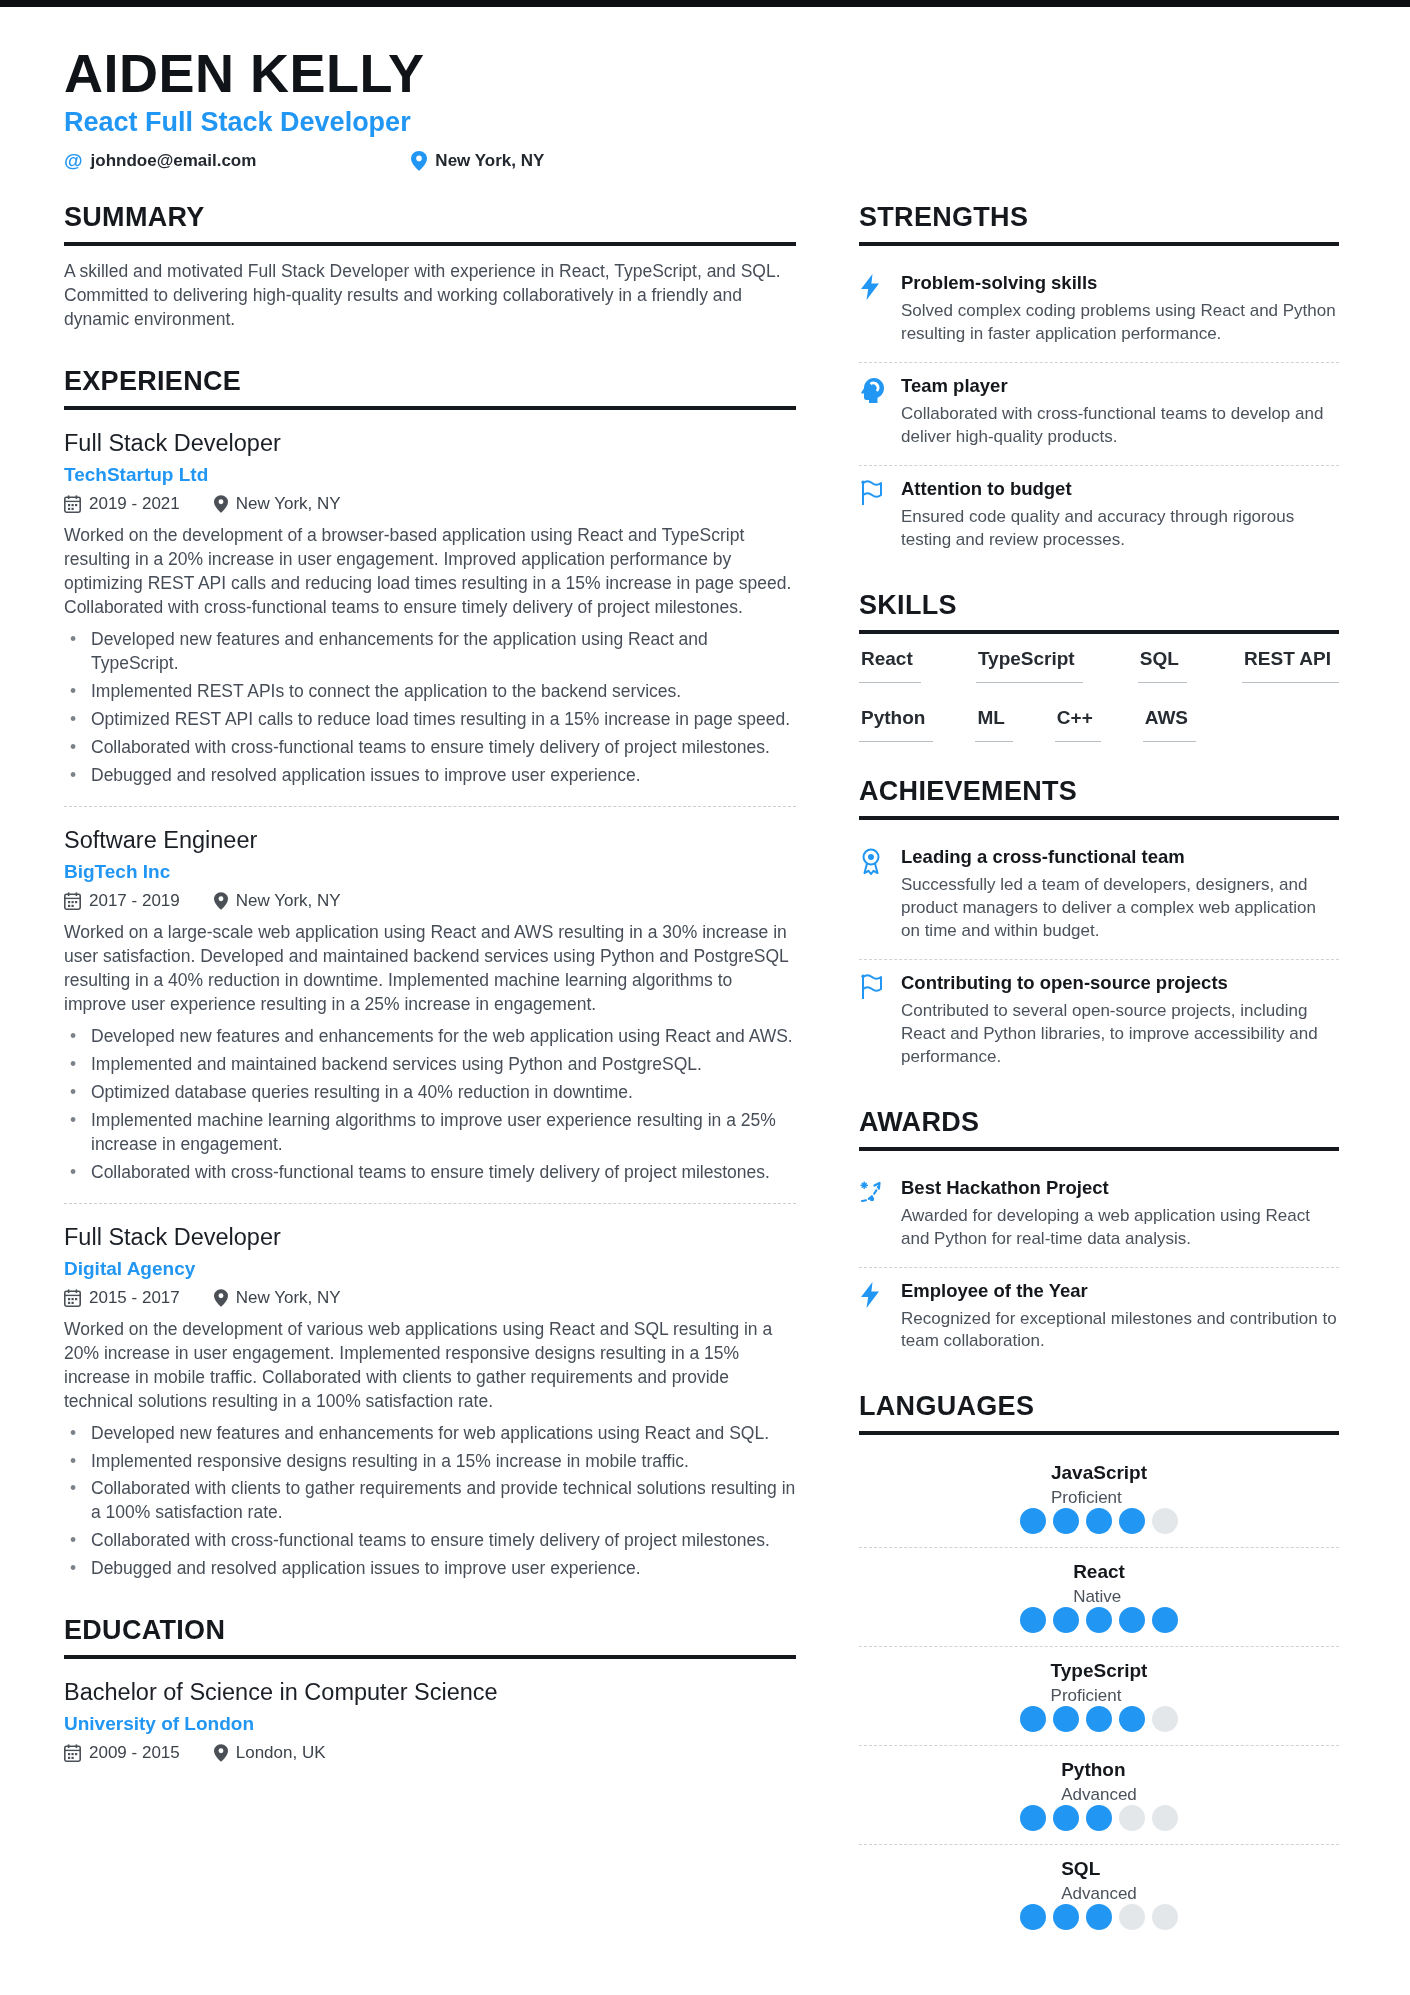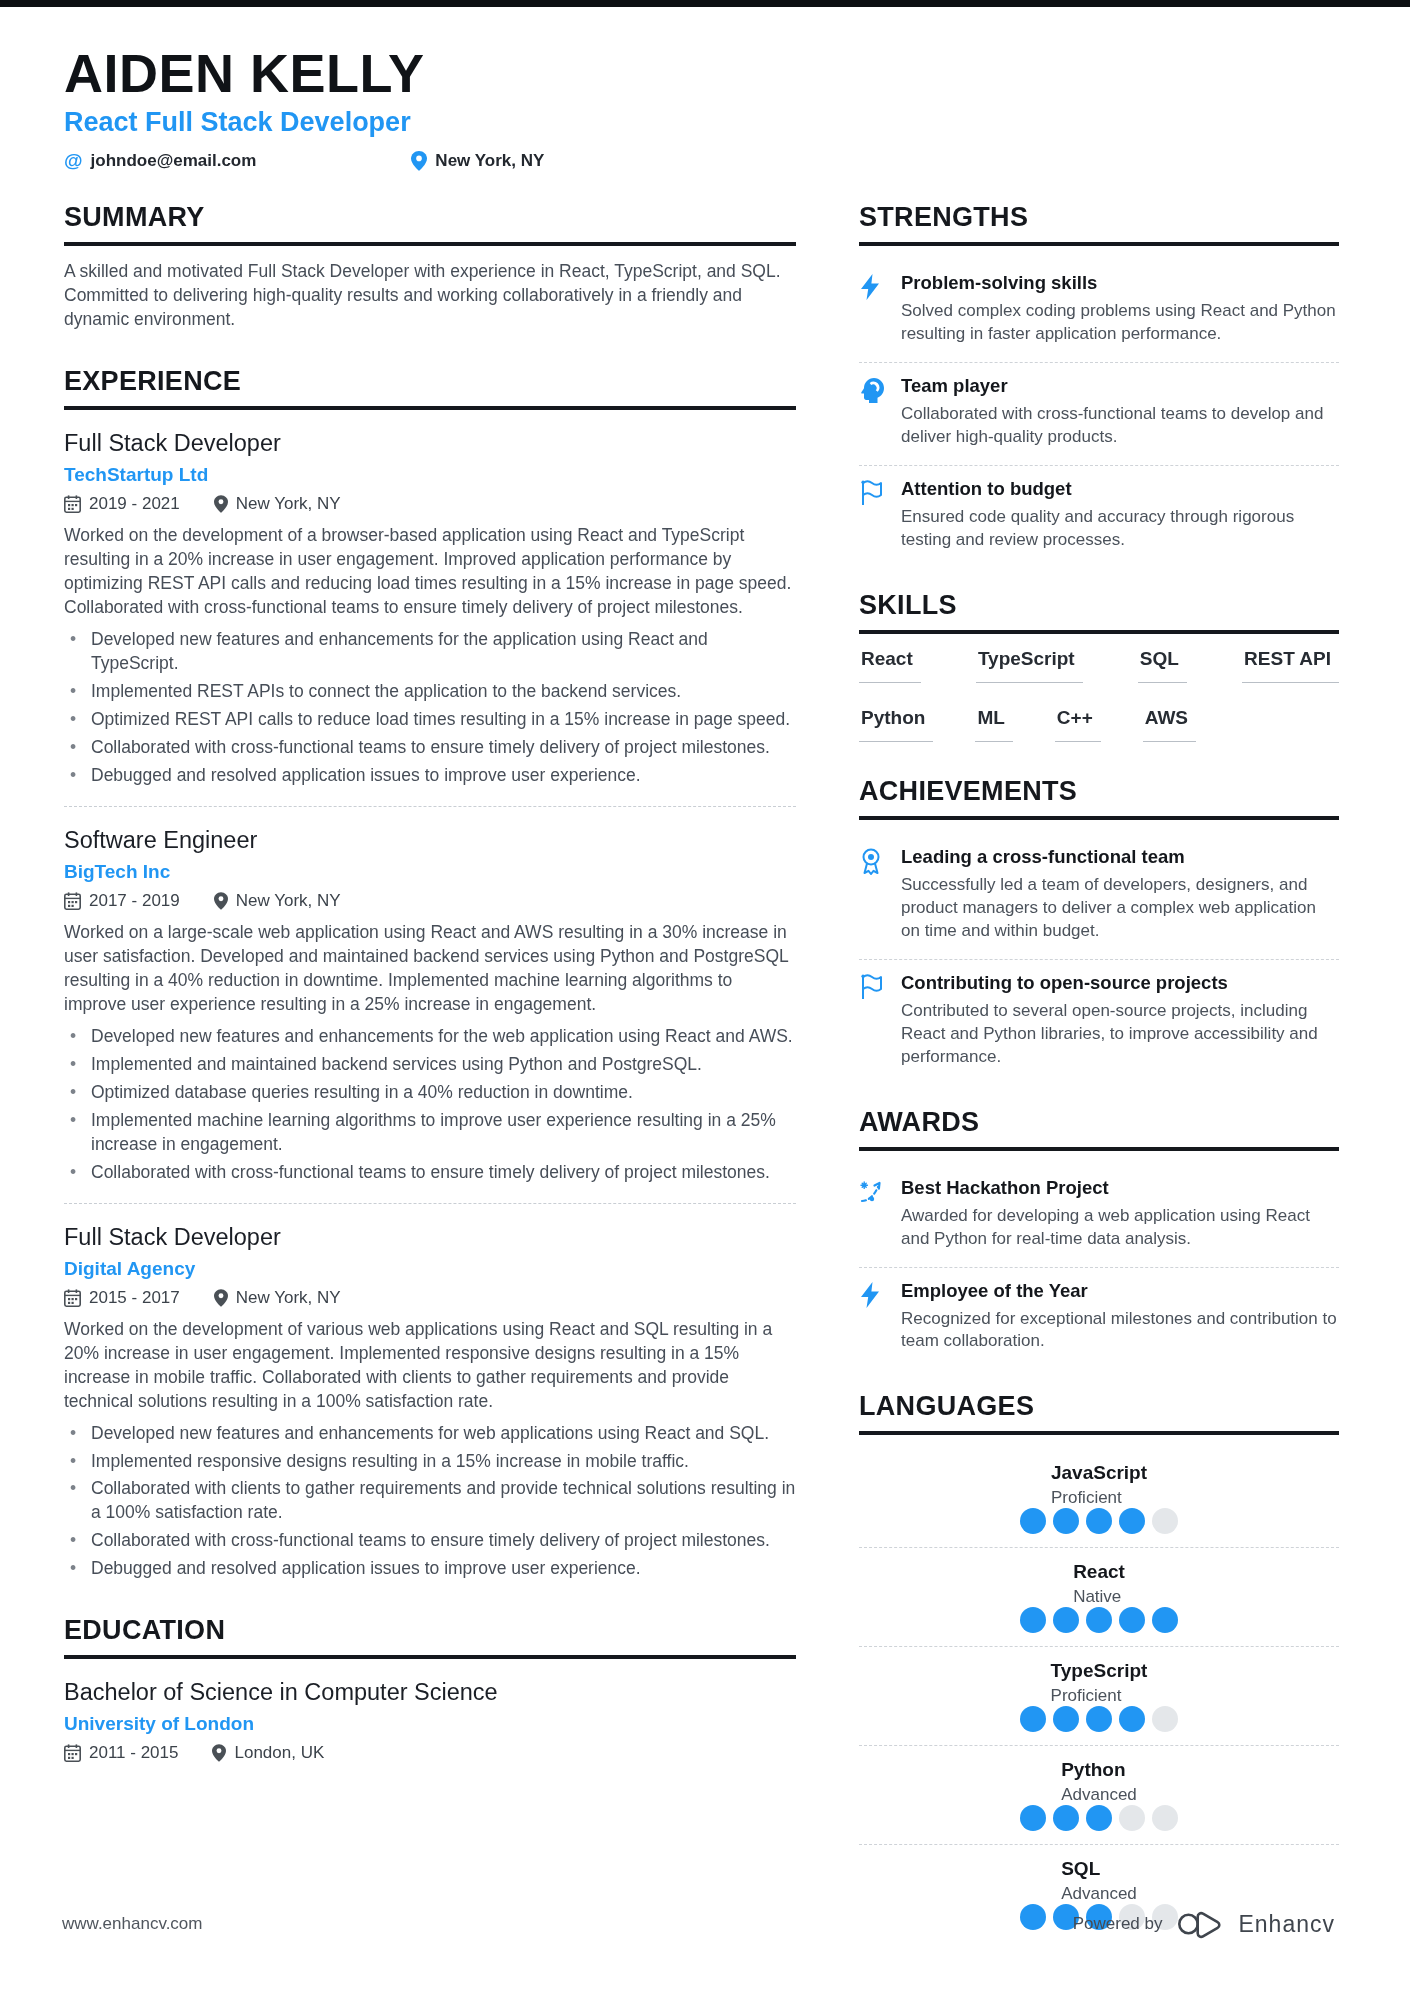--- a/index.html
+++ b/index.html
@@ -261,21 +261,21 @@
                       <line x1="4.6" y1="0.4" x2="4.6" y2="4" stroke="#4a5056" stroke-width="1.6"></line>
                       <line x1="12.4" y1="0.4" x2="12.4" y2="4" stroke="#4a5056" stroke-width="1.6"></line>
                       <line x1="1" y1="6.4" x2="16" y2="6.4" stroke="#4a5056" stroke-width="1.4"></line>
                       <rect x="4" y="9" width="2.2" height="2.2" fill="#4a5056"></rect>
                       <rect x="7.5" y="9" width="2.2" height="2.2" fill="#4a5056"></rect>
                       <rect x="11" y="9" width="2.2" height="2.2" fill="#4a5056"></rect>
                       <rect x="4" y="12.8" width="2.2" height="2.2" fill="#4a5056"></rect>
                       <rect x="7.5" y="12.8" width="2.2" height="2.2" fill="#4a5056"></rect>
                     </svg>
                   </span>
-                <span>2011 - 2015</span>
+                <span>2009 - 2015</span>
               </span>
               <span class="meta">
                 <span>
                     <svg width="14" height="18" viewBox="0 0 16 20">
                       <path d="M8 0C3.6 0 0 3.4 0 7.6 0 13.2 8 20 8 20s8-6.8 8-12.4C16 3.4 12.4 0 8 0z" fill="#4a5056"></path>
                       <circle cx="8" cy="7.4" r="2.8" fill="#ffffff"></circle>
                     </svg>
                   </span>
                 <span>London, UK</span>
               </span>
@@ -474,26 +474,13 @@
                 <span class="dot filled"></span>
                 <span class="dot"></span>
                 <span class="dot"></span>
               </div>
           </div>
         </section>
       </div>
     </div>
   </div>
 
-  <div class="footer">
-    <a class="footer-site" href="#">www.enhancv.com</a>
-    <div class="powered">
-      <span>Powered by</span>
-      <span>
-        <svg width="48" height="30" viewBox="0 0 48 30">
-            <circle cx="12.5" cy="15" r="9.2" fill="none" stroke="#3f454d" stroke-width="2.6"></circle>
-            <path d="M21.7 15v-7.2c0-3 2.9-4.6 5.3-3.1l14.6 8.4c2.3 1.3 2.3 4.5 0 5.8L27 27.3c-2.4 1.5-5.3-.1-5.3-3.1z" fill="none" stroke="#3f454d" stroke-width="2.6" stroke-linejoin="round"></path>
-          </svg>
-      </span>
-      <a class="brand" href="#">Enhancv</a>
-    </div>
-  </div>
 </div>
 
 </body></html>

